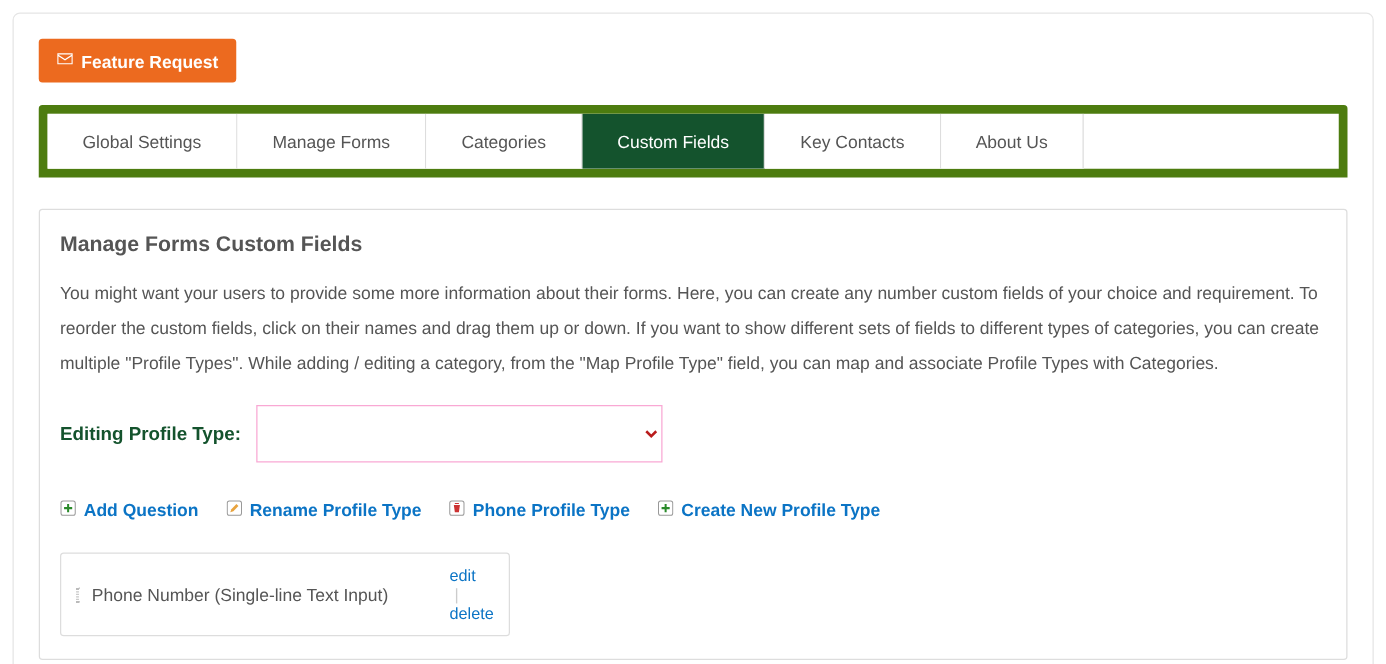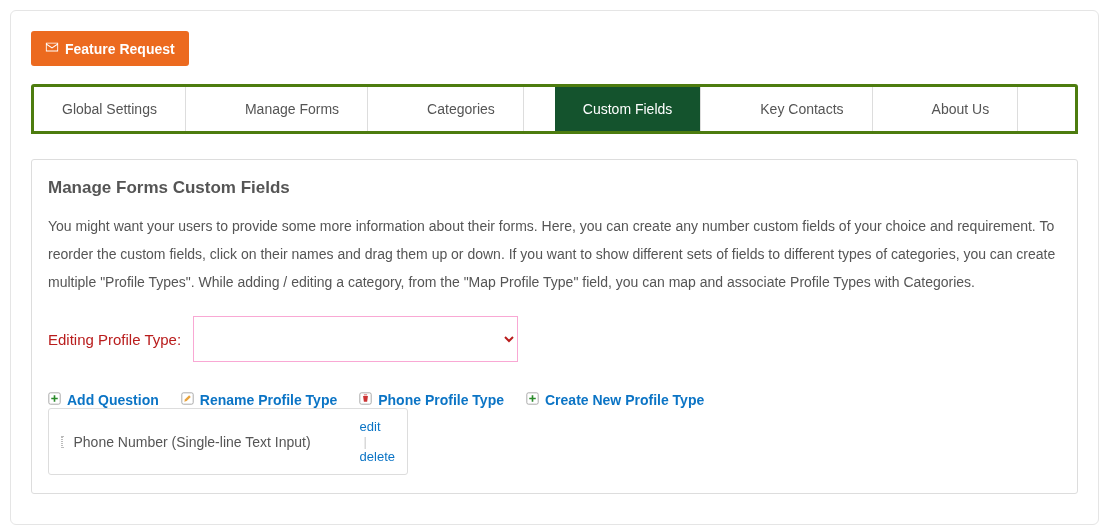--- a/index.html
+++ b/index.html
@@ -35,24 +35,23 @@
       font-size: 14px;
       font-weight: bold;
       cursor: pointer;
       display: inline-flex;
       align-items: center;
       gap: 6px;
     }
     .feature-request-btn svg { width: 14px; height: 14px; fill: #fff; }
     .tabs {
       display: flex;
-      border: 3px solid #4d7c0f;
+      border: 7px solid #4d7c0f;
       border-radius: 3px 3px 0 0;
       overflow: hidden;
-      gap: 31px;
     }
     .tab {
       padding: 14px 28px;
       font-size: 14px;
       color: #555;
       cursor: pointer;
       border-right: 1px solid #ddd;
       background: #fff;
     }
     .tab.active {
@@ -78,35 +77,36 @@
       margin-bottom: 20px;
     }
     .edit-row {
       display: flex;
       align-items: center;
       gap: 12px;
       margin-bottom: 30px;
     }
     .edit-label {
       font-size: 15px;
-      font-weight: normal;
-      color: #b91c1c;
+      font-weight: bold;
+      color: #14532d;
     }
     .profile-select {
       width: 325px;
       height: 36px;
       padding: 22px 8px;
       font-size: 13px;
       border: 1px solid #f9a8d4;
       color: #b91c1c;
       background: #fff;
     }
     .actions-row {
       display: flex;
       gap: 22px;
+      margin-bottom: 26px;
       flex-wrap: wrap;
     }
     .action-link {
       color: #0b74c5;
       font-size: 14px;
       font-weight: bold;
       text-decoration: none;
       display: inline-flex;
       align-items: center;
       gap: 6px;

